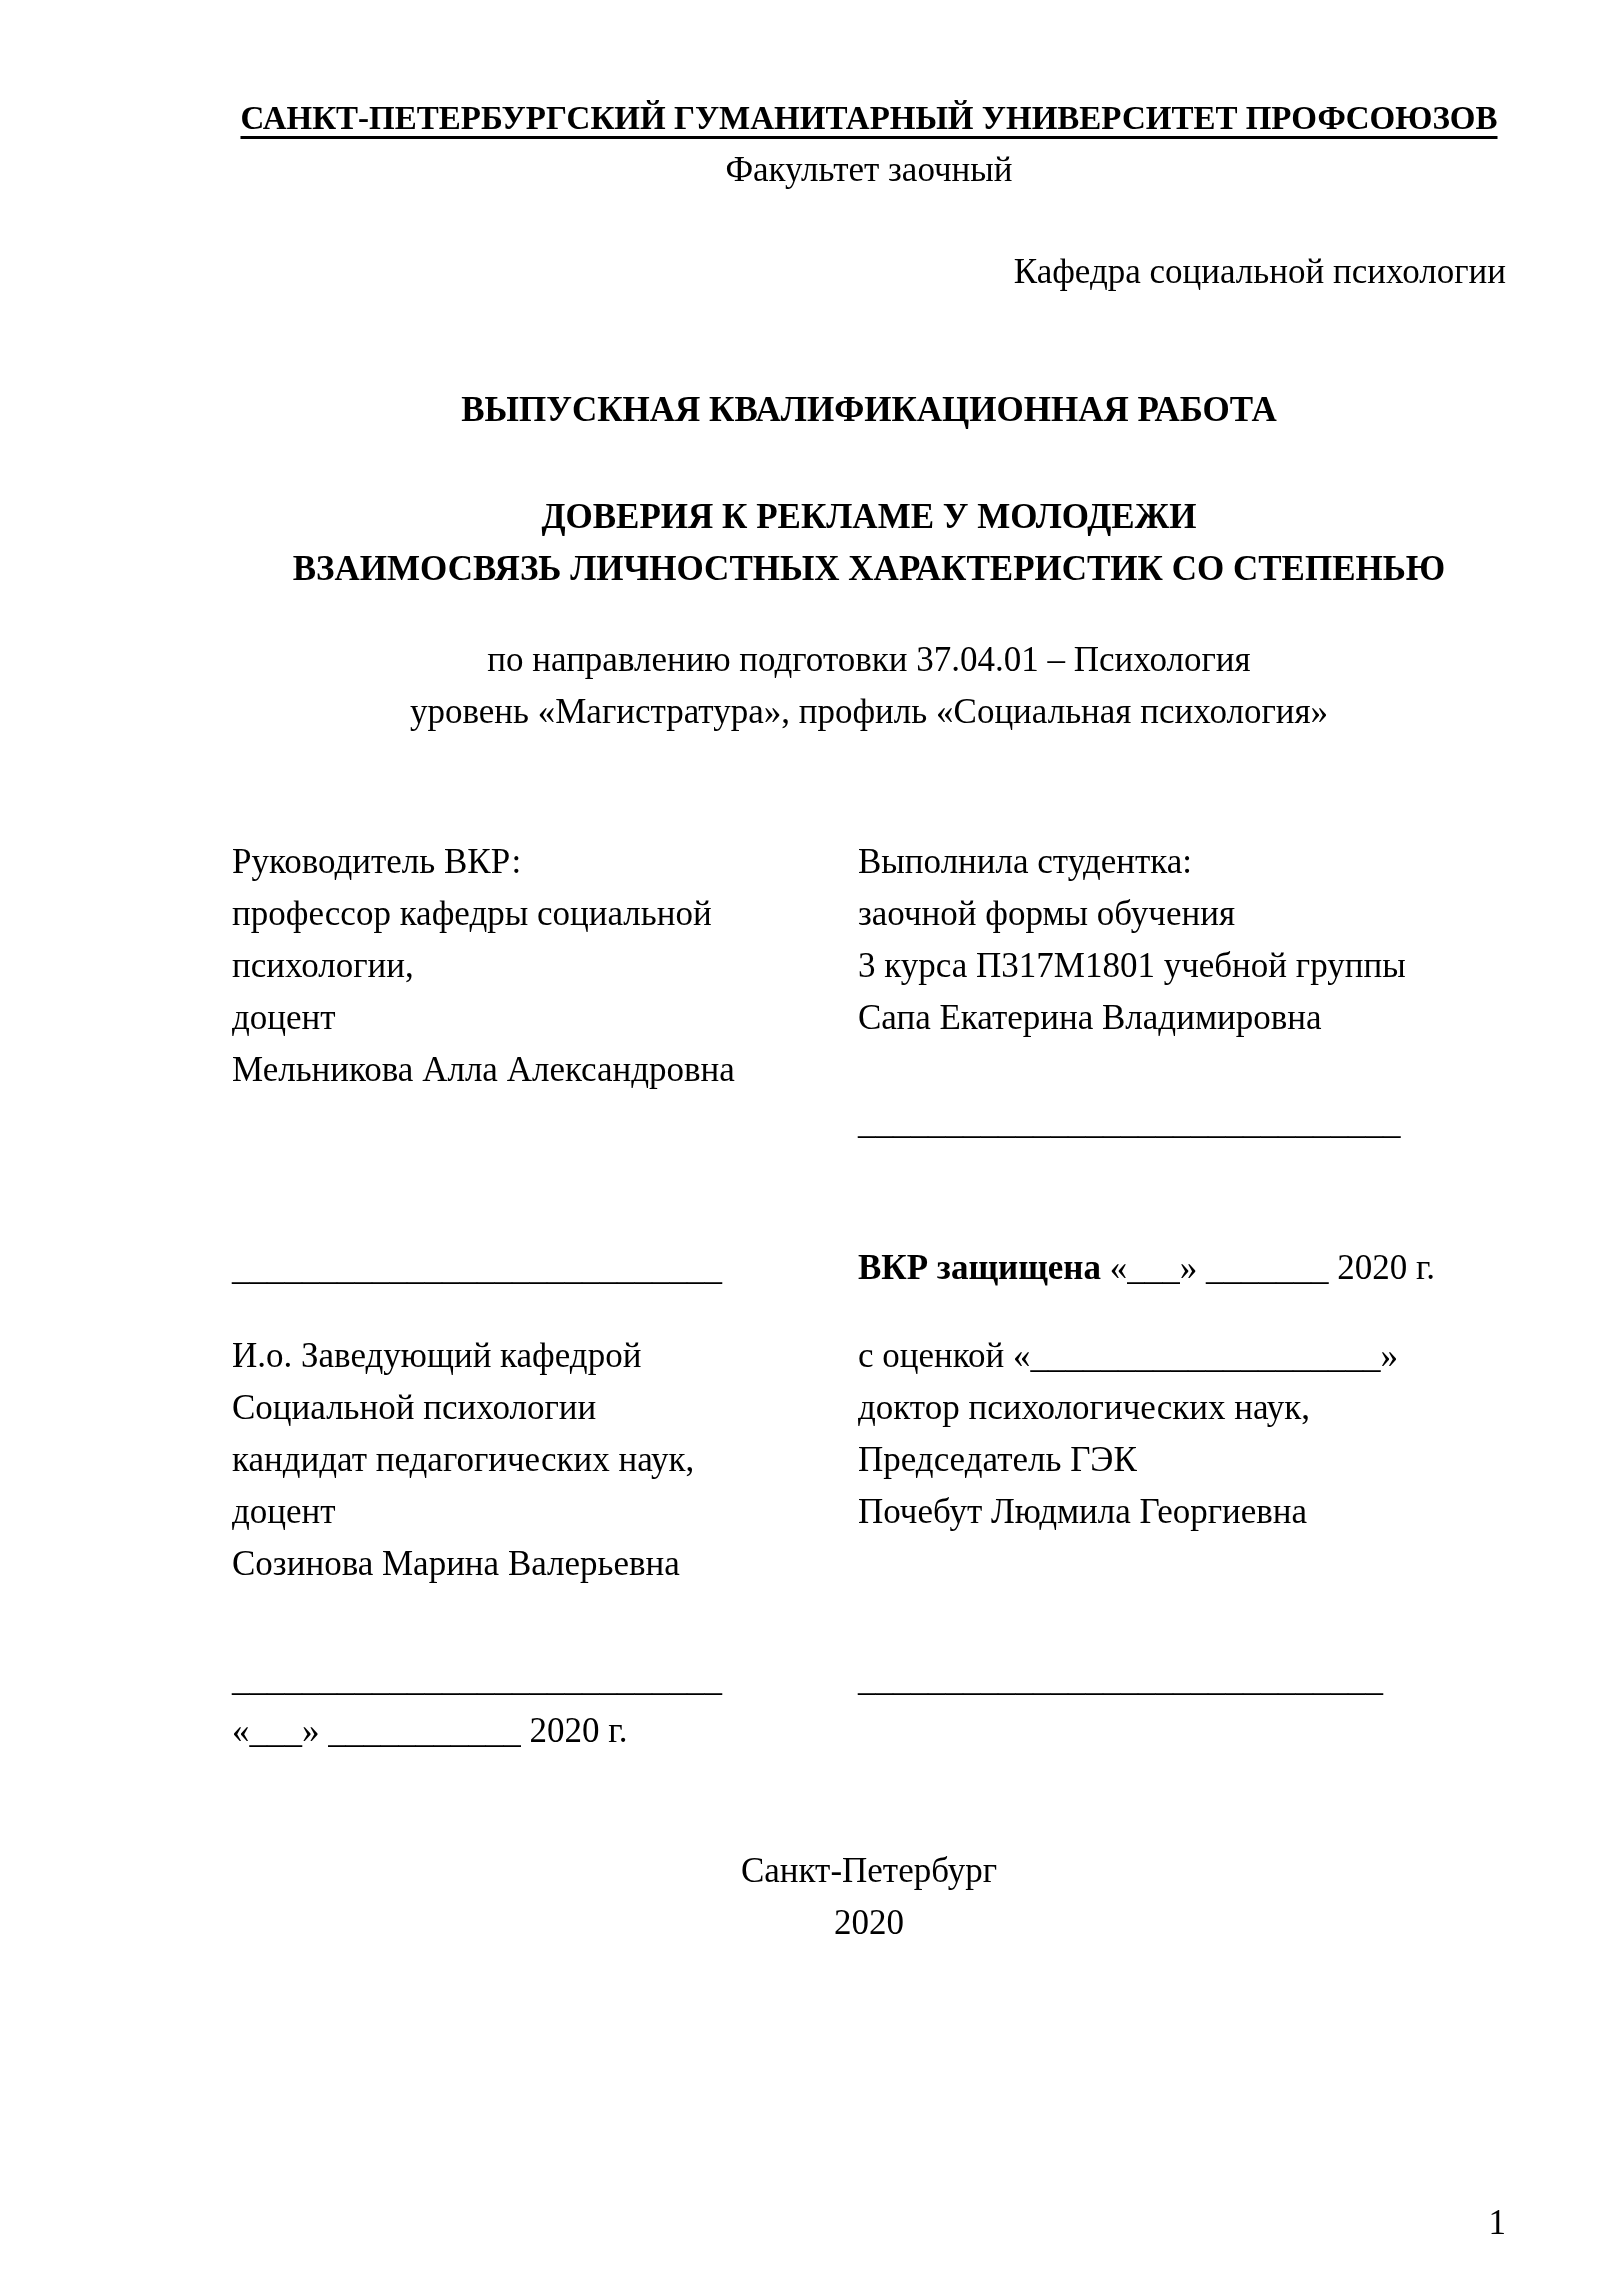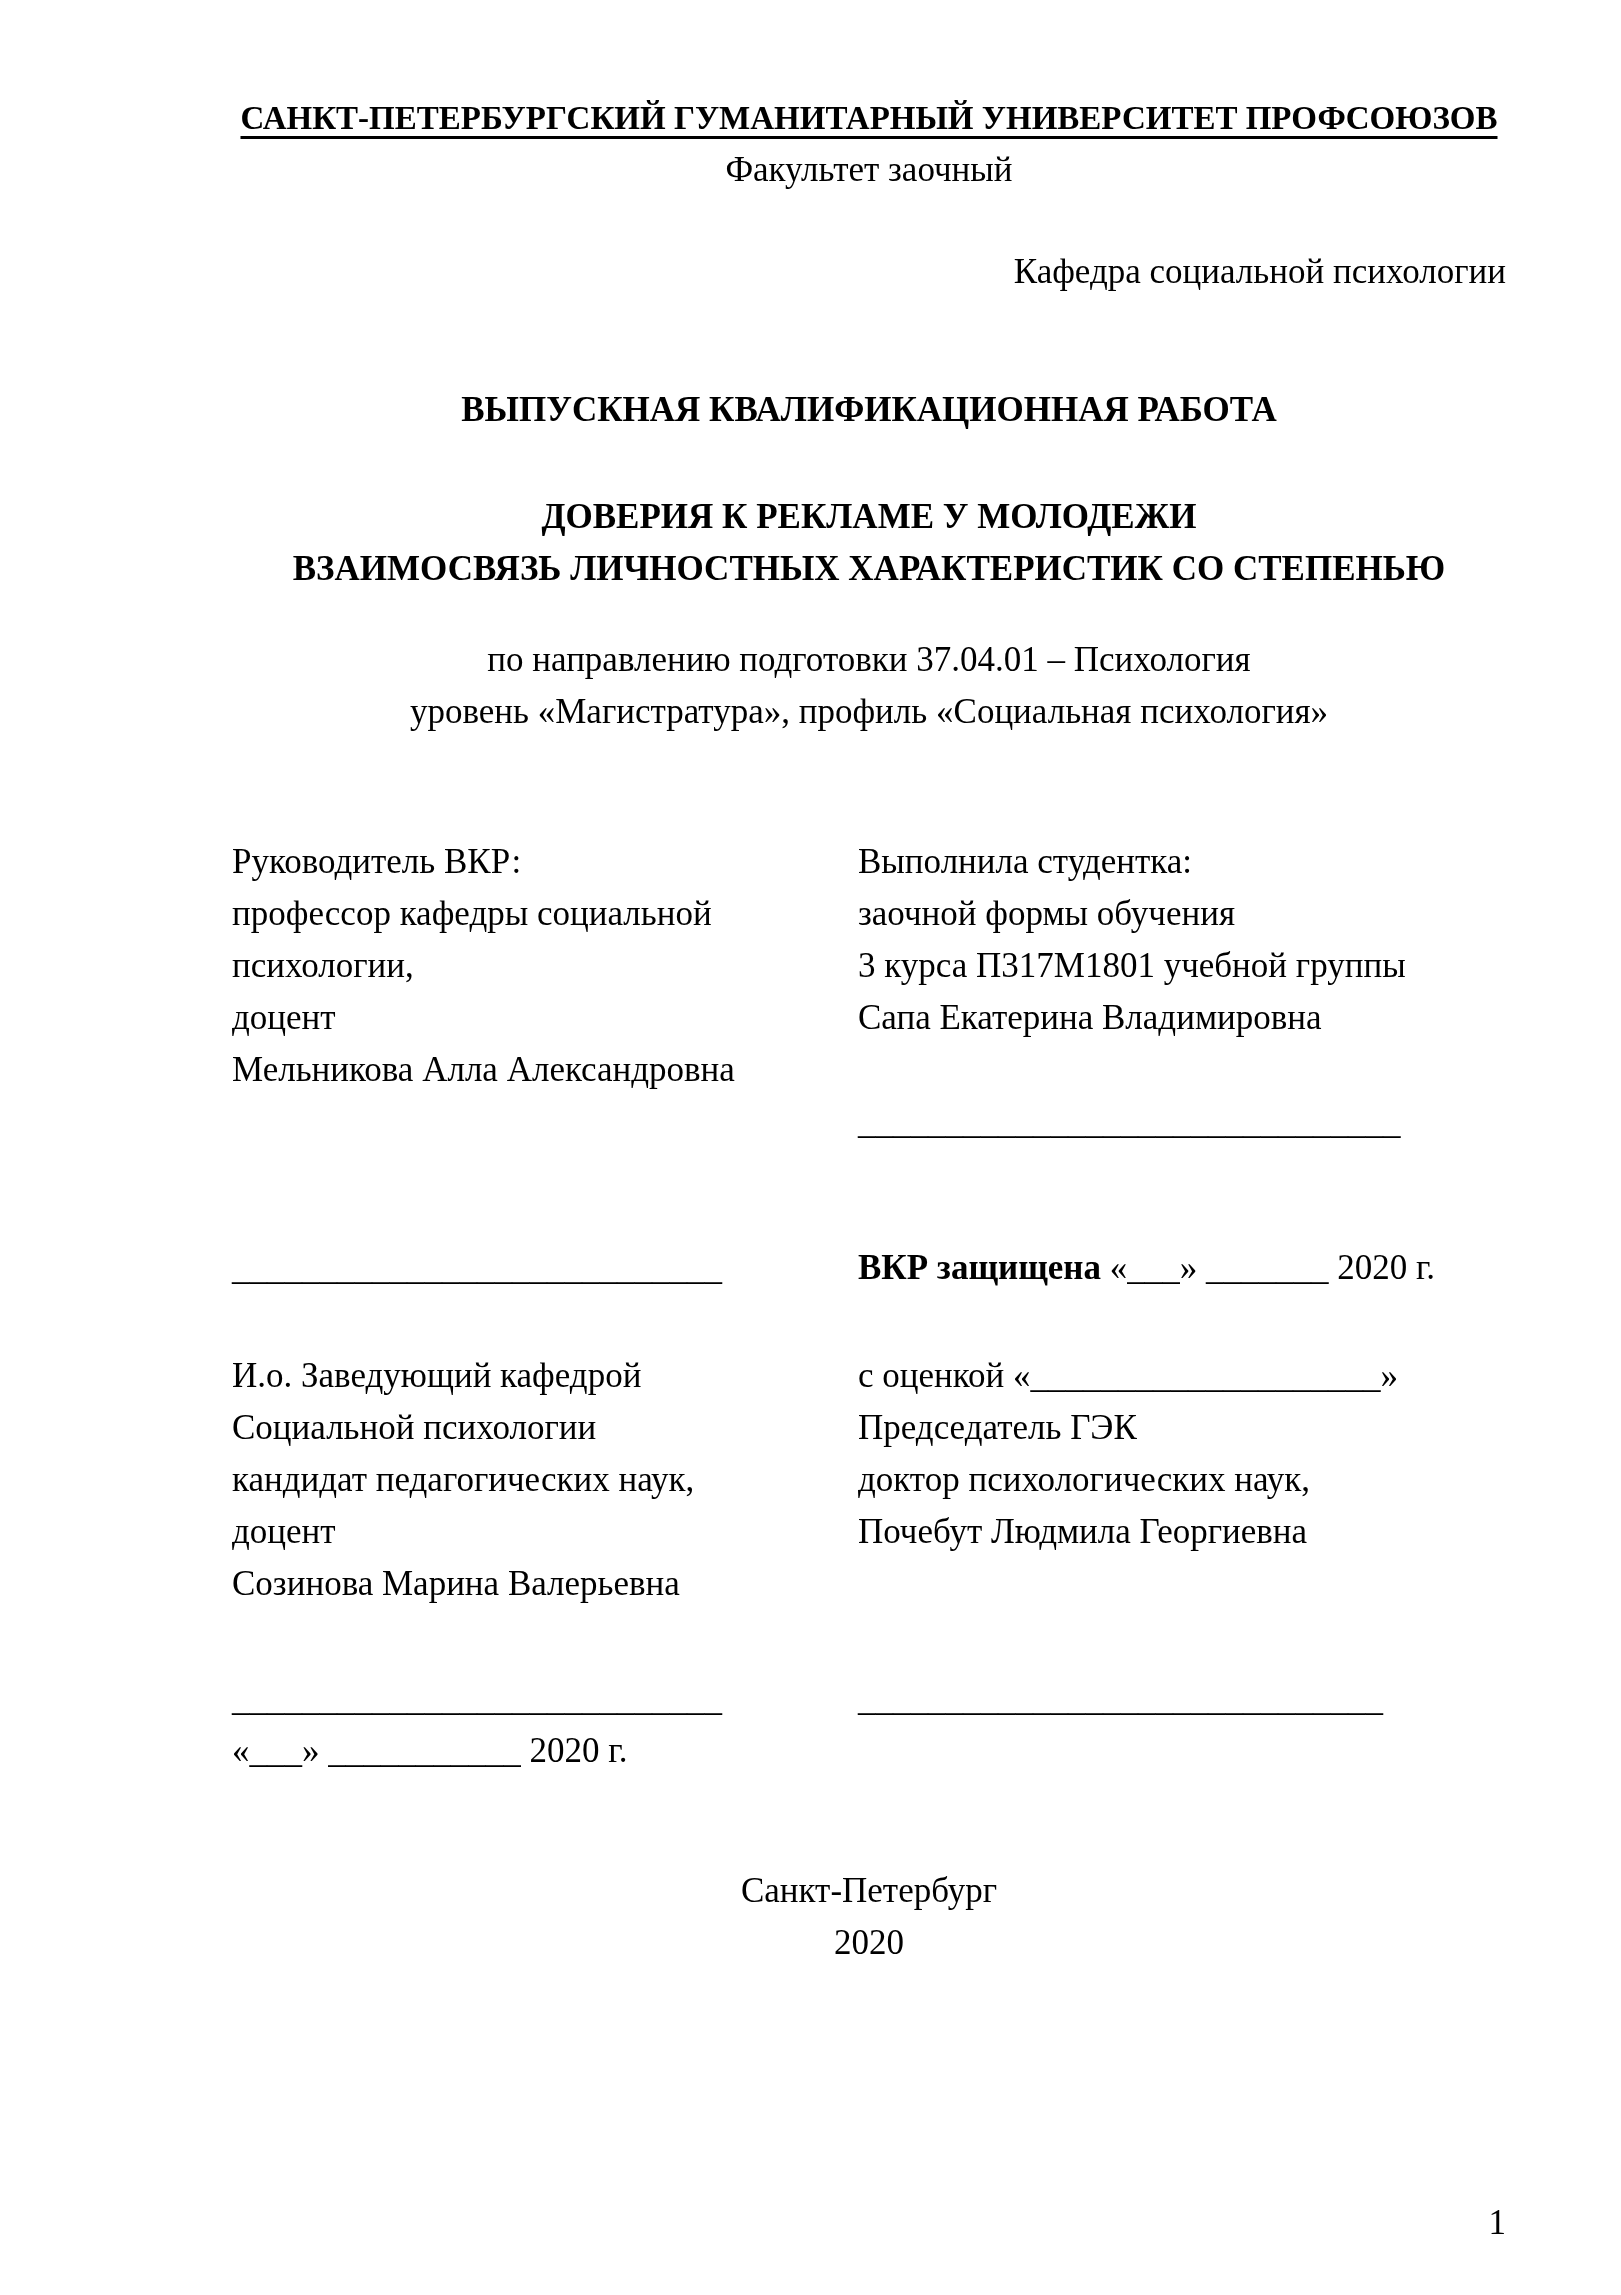--- a/index.html
+++ b/index.html
@@ -31,21 +31,21 @@
   .line { min-height: 52px; }
   .cols { display: flex; }
   .col-left  { flex: 0 0 626px; width: 626px; }
   .col-right { flex: 1 1 auto; }
   .mt-dept    { margin-top: 50px; }
   .mt-work    { margin-top: 86px; }
   .mt-title   { margin-top: 55px; }
   .mt-program { margin-top: 39px; }
   .mt-block1  { margin-top: 98px; }
   .mt-defense { margin-top: 94px; }
-  .mt-block2  { margin-top: 56px; justify-content: space-between; }
+  .mt-block2  { margin-top: 36px; justify-content: space-between; }
   .mt-sigrow  { margin-top: 63px; }
   .mt-date    { }
   .mt-footer  { margin-top: 88px; }
   .pagenum {
     position: absolute;
     right: 116px;
     bottom: 46px;
   }
 </style>
 </head>
@@ -101,22 +101,22 @@
   <div class="cols mt-block2">
     <div class="col-left">
       <div class="line">И.о. Заведующий кафедрой</div>
       <div class="line">Социальной психологии</div>
       <div class="line">кандидат педагогических наук,</div>
       <div class="line">доцент</div>
       <div class="line">Созинова Марина Валерьевна</div>
     </div>
     <div class="col-right">
       <div class="line">с оценкой «____________________»</div>
+      <div class="line">доктор психологических наук,</div>
       <div class="line">Председатель ГЭК</div>
-      <div class="line">доктор психологических наук,</div>
       <div class="line">Почебут Людмила Георгиевна</div>
     </div>
   </div>
 
   <div class="cols mt-sigrow">
     <div class="col-left">
       <div class="line">____________________________</div>
     </div>
     <div class="col-right">
       <div class="line">______________________________</div>

